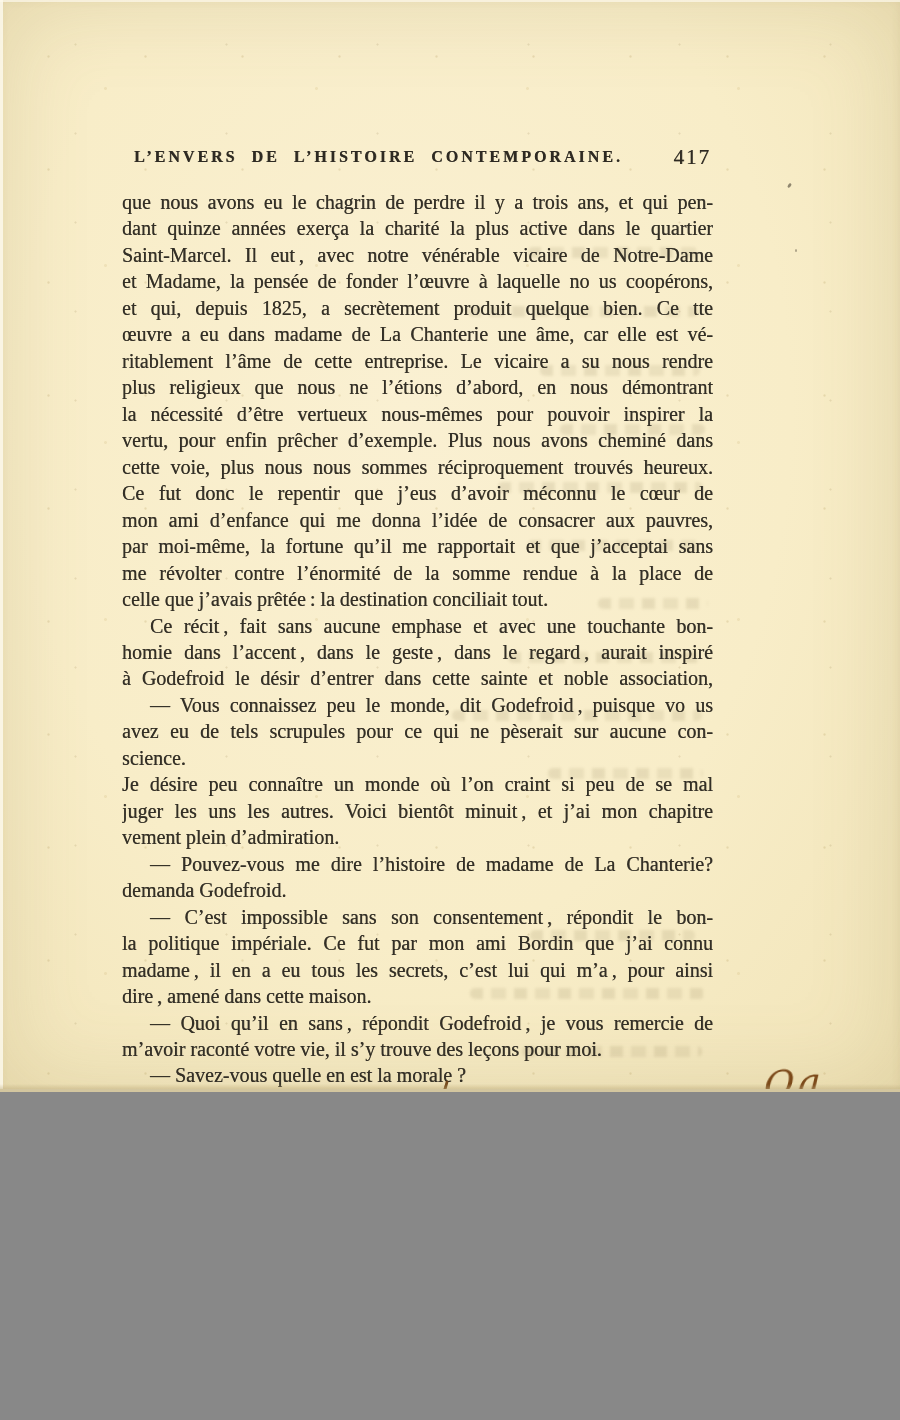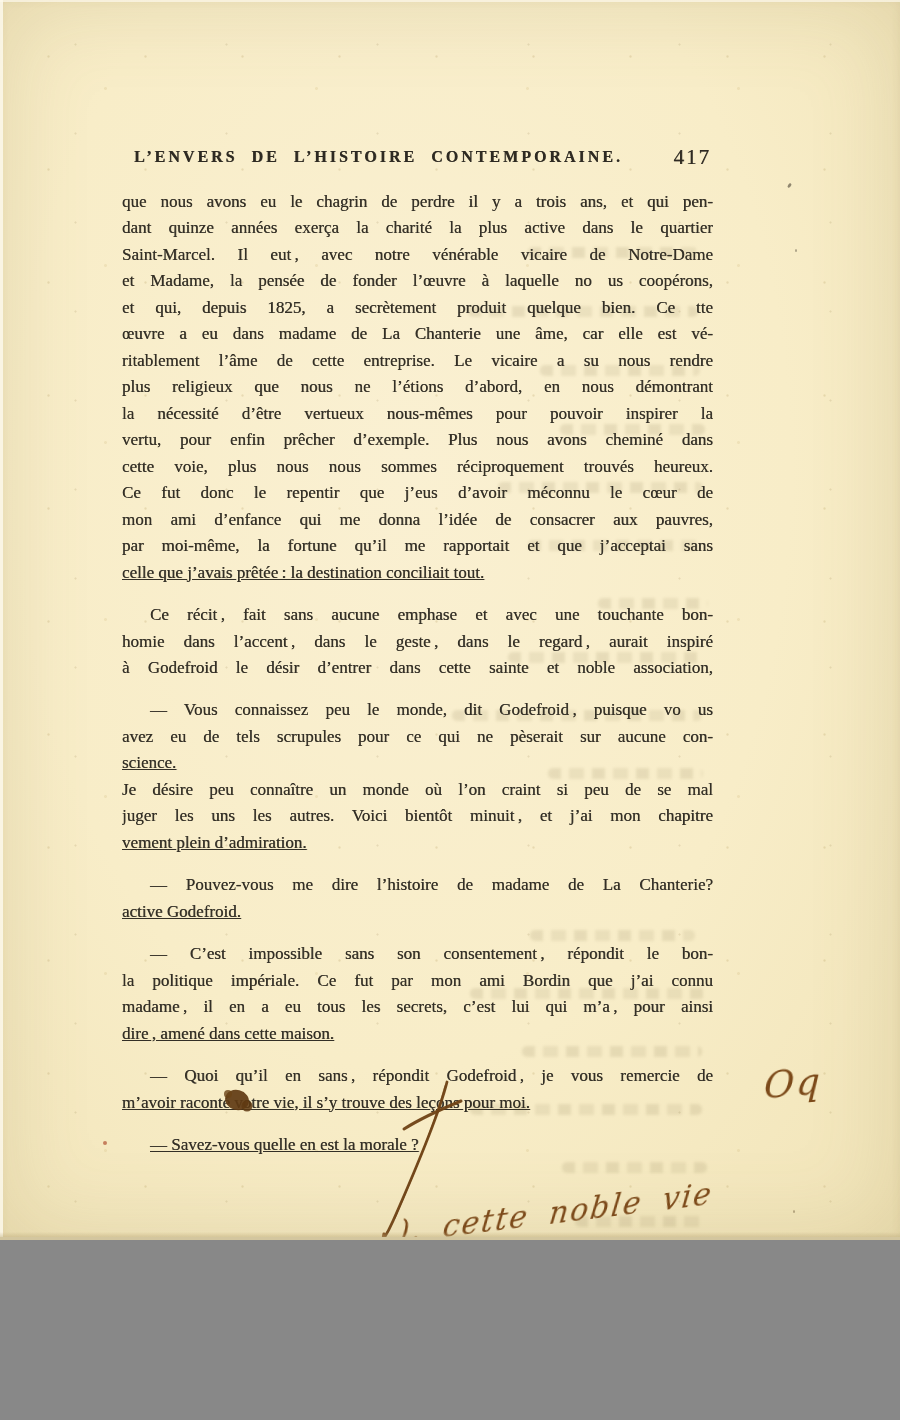--- a/index.html
+++ b/index.html
@@ -1,18 +1,18 @@
 <!DOCTYPE html>
 <html><head>
 <meta charset="utf-8">
 <style>
   html,body{margin:0;padding:0;background:#888;}
   .page{
     position:relative;
-    width:900px;height:1240px;
+    width:900px;height:1092px;
     margin:0 auto;
     overflow:hidden;
     background:
       radial-gradient(circle, rgba(166,138,74,.20) 0 .7px, transparent 1.6px),
       radial-gradient(circle, rgba(120,95,40,.14) 0 .6px, transparent 1.5px),
       radial-gradient(circle, rgba(190,160,90,.16) 0 1px, transparent 2px),
       radial-gradient(ellipse at 45% 38%, #faf0d2 0%, #f8edc8 55%, #f1e4b8 100%);
     background-size: 97px 113px, 151px 89px, 211px 177px, 100% 100%;
     box-shadow: inset 0 0 80px 12px rgba(151,130,73,.16), inset 0 0 10px rgba(120,100,50,.10);
     font-family:"Liberation Serif", serif;
@@ -32,29 +32,29 @@
     font-size:16px;font-weight:bold;letter-spacing:3px;word-spacing:7px;
     text-shadow:.4px 0 0 rgba(46,42,34,.7);
   }
   .page-number{
     position:absolute;right:2px;top:-3px;font-size:21px;letter-spacing:2px;
     text-shadow:.4px 0 0 rgba(46,42,34,.7);
   }
 
   .text-block{
     position:absolute;left:122px;top:189px;width:591px;z-index:3;
-    color:#332f26;font-size:17px;line-height:26.47px;
+    color:#332f26;font-size:20px;line-height:26.47px;
     text-shadow:.35px 0 0 rgba(51,47,38,.72);
   }
   .line{
     text-align:justify;text-align-last:justify;
     max-height:26.47px;overflow:hidden;
   }
-  .line.last{text-align-last:left;text-decoration:underline;}
-  .line.indent{text-indent:28px;margin-top:16px;}
+  .line.last{text-align-last:left;}
+  .line.indent{text-indent:28px;}
   .it{font-style:italic;letter-spacing:.4px;}
 
   
   .margin-mark{
     position:absolute;left:764px;top:1062px;z-index:5;
     font-family:"DejaVu Serif", serif;font-style:italic;
     font-size:37px;color:#7c4a1a;letter-spacing:2px;
     transform:rotate(-5deg) skewX(-8deg);
     filter:blur(.2px);
   }
@@ -119,32 +119,33 @@
       <div class="line"><span>et qui, depuis 1825, a secrètement produit quelque bien. Ce tte</span></div>
       <div class="line"><span>œuvre a eu dans madame de La Chanterie une âme, car elle est vé-</span></div>
       <div class="line"><span>ritablement l’âme de cette entreprise. Le vicaire a su nous rendre</span></div>
       <div class="line"><span>plus religieux que nous ne l’étions d’abord, en nous démontrant</span></div>
       <div class="line"><span>la nécessité d’être vertueux nous-mêmes pour pouvoir inspirer la</span></div>
       <div class="line"><span>vertu, pour enfin prêcher d’exemple. Plus nous avons cheminé dans</span></div>
       <div class="line"><span>cette voie, plus nous nous sommes réciproquement trouvés heureux.</span></div>
       <div class="line"><span>Ce fut donc le repentir que j’eus d’avoir méconnu le cœur de</span></div>
       <div class="line"><span>mon ami d’enfance qui me donna l’idée de consacrer aux pauvres,</span></div>
       <div class="line"><span>par moi-même, la fortune qu’il me rapportait et que j’acceptai sans</span></div>
+      <div class="line"><span>me révolter contre l’énormité de la somme rendue à la place de</span></div>
       <div class="line last"><span>celle que j’avais prêtée : la destination conciliait tout.</span></div>
       <div class="line indent"><span>Ce récit , fait sans aucune emphase et avec une touchante bon-</span></div>
       <div class="line"><span>homie dans l’accent , dans le geste , dans le regard , aurait inspiré</span></div>
       <div class="line"><span>à Godefroid le désir d’entrer dans cette sainte et noble association,</span></div>
       <div class="line indent"><span>— Vous connaissez peu le monde, dit Godefroid , puisque vo us</span></div>
       <div class="line"><span>avez eu de tels scrupules pour ce qui ne pèserait sur aucune con-</span></div>
       <div class="line last"><span>science.</span></div>
       <div class="line"><span>Je désire peu connaître un monde où l’on craint si peu de se mal</span></div>
       <div class="line"><span>juger les uns les autres. Voici bientôt minuit , et j’ai mon chapitre</span></div>
       <div class="line last"><span>vement plein d’admiration.</span></div>
       <div class="line indent"><span>— Pouvez-vous me dire l’histoire de madame de La Chanterie?</span></div>
-      <div class="line last"><span>active Godefroid.</span></div>
+      <div class="line last"><span>demanda Godefroid.</span></div>
       <div class="line indent"><span>— C’est impossible sans son consentement , répondit le bon-</span></div>
       <div class="line"><span>la politique impériale. Ce fut par mon ami Bordin que j’ai connu</span></div>
       <div class="line"><span>madame , il en a eu tous les secrets, c’est lui qui m’a , pour ainsi</span></div>
       <div class="line last"><span>dire , amené dans cette maison.</span></div>
       <div class="line indent"><span>— Quoi qu’il en sans , répondit Godefroid , je vous remercie de</span></div>
       <div class="line last"><span>m’avoir raconté votre vie, il s’y trouve des leçons pour moi.</span></div>
       <div class="line indent last"><span>— Savez-vous quelle en est la morale ?</span></div>
     </div>
 
   <div class="margin-mark">Oq</div>

